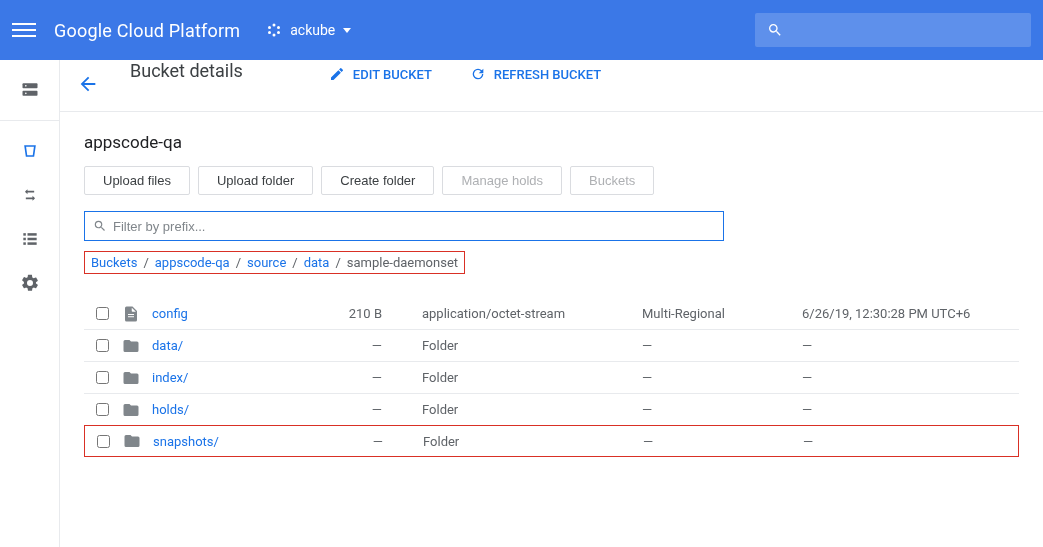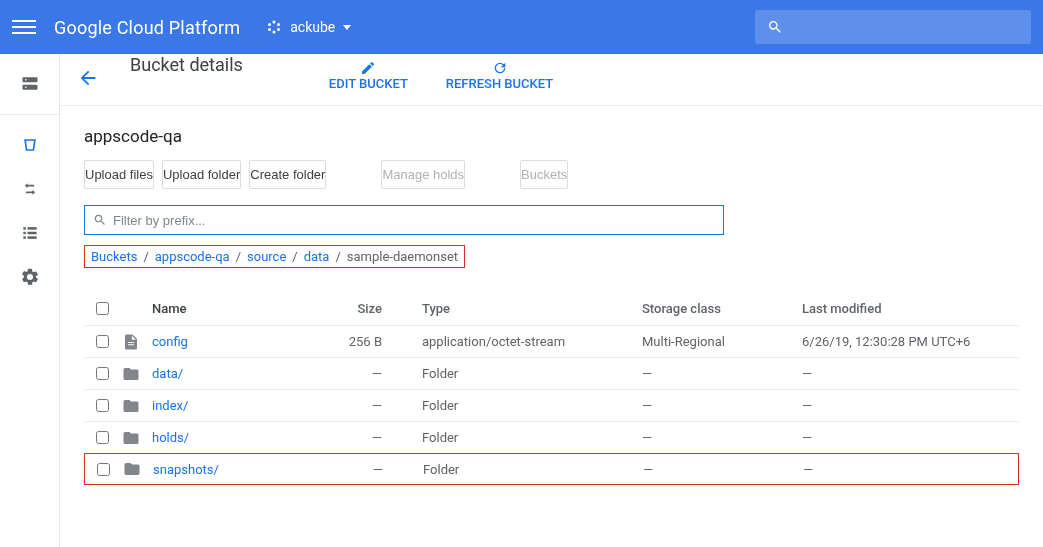--- a/index.html
+++ b/index.html
@@ -1,19 +1,19 @@
 <!DOCTYPE html>
 <html><head>
 <meta charset="utf-8">
 <style>
 * { margin: 0; padding: 0; box-sizing: border-box; }
 body { font-family: Roboto, "Helvetica Neue", Arial, sans-serif; font-size: 13px; color: #3c4043; background: #fff; overflow: hidden; }
 
 
-.topbar { height: 54px; background: #3b78e7; display: flex; align-items: center; padding: 0 12px; color: #fff; }
+.topbar { height: 60px; background: #3b78e7; display: flex; align-items: center; padding: 0 12px; color: #fff; }
 .hamburger { width: 24px; height: 24px; cursor: pointer; display: flex; flex-direction: column; justify-content: center; gap: 4px; margin-right: 18px; }
 .hamburger span { height: 2px; background: #fff; display: block; }
 .logo-text { font-size: 18px; font-weight: 400; letter-spacing: 0.2px; }
 .project-selector { display: flex; align-items: center; margin-left: 26px; gap: 8px; cursor: pointer; }
 .proj-dots { width: 16px; height: 16px; display: inline-block; }
 .proj-name { font-size: 14px; }
 .caret-down { width: 0; height: 0; border-left: 4px solid transparent; border-right: 4px solid transparent; border-top: 5px solid #fff; }
 .spacer { flex: 1; }
 .searchbar { background: rgba(255,255,255,0.18); height: 34px; width: 276px; display: flex; align-items: center; padding: 0 12px; border-radius: 2px; }
 
@@ -23,33 +23,33 @@
 .leftnav .nav-item { width: 48px; height: 40px; display: flex; align-items: center; justify-content: center; color: #5f6368; cursor: pointer; border-radius: 0 20px 20px 0; }
 .leftnav .nav-item.active { color: #1a73e8; }
 .leftnav .nav-divider { width: 100%; height: 1px; background: #e8eaed; margin: 6px 0; }
 
 .content { flex: 1; display: flex; flex-direction: column; overflow: auto; }
 
 
 .page-header { height: 52px; display: flex; align-items: flex-start; padding: 0 10px 0 4px; border-bottom: 1px solid #e8eaed; gap: 18px; }
 .back-arrow { width: 48px; height: 48px; display: flex; align-items: center; justify-content: center; color: #1a73e8; cursor: pointer; }
 .page-title { font-size: 18px; color: #3c4043; font-weight: 400; }
-.hdr-btn { display: flex; align-items: center; gap: 0; color: #1a73e8; font-size: 13px; font-weight: 500; cursor: pointer; padding: 6px 10px; flex-direction: column; }
+.hdr-btn { display: flex; align-items: center; gap: 8px; color: #1a73e8; font-size: 13px; font-weight: 500; cursor: pointer; padding: 6px 10px; }
 
 
 .inner { padding: 20px 24px; }
 .bucket-name { font-size: 17px; color: #202124; margin-bottom: 14px; }
 
 .tabs { display: flex; gap: 26px; border-bottom: 1px solid #e8eaed; margin-bottom: 22px; }
 .tab { padding: 0 0 10px 0; font-size: 13px; color: #5f6368; cursor: pointer; border-bottom: 2px solid transparent; }
 .tab.active { color: #1a73e8; border-bottom-color: #1a73e8; }
 
 .toolbar { display: flex; gap: 8px; margin-bottom: 16px; }
-.btn { border: 1px solid #dadce0; background: #fff; padding: 6px 0; font-size: 13px; color: #3c4043; cursor: pointer; border-radius: 2px; }
-.btn.disabled { color: #aeb0b3; cursor: default; margin-left: 47px; }
+.btn { border: 1px solid #dadce0; background: #fff; padding: 6px 18px; font-size: 13px; color: #3c4043; cursor: pointer; border-radius: 2px; }
+.btn.disabled { color: #aeb0b3; cursor: default; }
 
 .filter-input { width: 640px; height: 30px; border: 1px solid #1a73e8; display: flex; align-items: center; padding: 12px 8px; gap: 6px; margin-bottom: 10px; }
 .filter-input input { border: none; outline: none; flex: 1; font-size: 13px; color: #3c4043; }
 .filter-input input::placeholder { color: #80868b; }
 
 .breadcrumbs { display: inline-flex; align-items: center; gap: 6px; font-size: 13px; padding: 3px 6px; border: 1px solid #d93025; margin-bottom: 24px; }
 .crumb-link { color: #1a73e8; cursor: pointer; }
 .crumb-sep, .crumb-current { color: #5f6368; }
 
 .table { width: 100%; }
@@ -187,47 +187,34 @@
         <span class="crumb-link">appscode-qa</span>
         <span class="crumb-sep">/</span>
         <span class="crumb-link">source</span>
         <span class="crumb-sep">/</span>
         <span class="crumb-link">data</span>
         <span class="crumb-sep">/</span>
         <span class="crumb-current">sample-daemonset</span>
       </div>
 
       <div class="table">
-        <div class="thead">
-          <div class="trow">
-            <div class="col-chk">
-                <input type="checkbox" style="">
-              </div>
-            <div class="col-icon"></div>
-            <div class="col-name">Name</div>
-            <div class="col-size">Size</div>
-            <div class="col-type">Type</div>
-            <div class="col-storage">Storage class</div>
-            <div class="col-modified">Last modified</div>
-          </div>
-        </div>
         <div class="tbody" id="tbody">
             <div class="trow">
               <div class="col-chk">
                 <input type="checkbox" style="">
               </div>
               <div class="col-icon">
                 <svg width="18" height="18" viewBox="0 0 24 24" fill="#80868b">
                   <path d="M14 2H6a2 2 0 00-2 2v16a2 2 0 002 2h12a2 2 0 002-2V8l-6-6zm-1 6V3.5L18.5 9H14a1 1 0 01-1-1z"></path>
                   <rect x="8" y="12" width="8" height="1.3" fill="#fff"></rect>
                   <rect x="8" y="15" width="8" height="1.3" fill="#fff"></rect>
                 </svg>
               </div>
               <div class="col-name">config</div>
-              <div class="col-size">256 B</div>
+              <div class="col-size">210 B</div>
               <div class="col-type">application/octet-stream</div>
               <div class="col-storage">Multi-Regional</div>
               <div class="col-modified">6/26/19, 12:30:28 PM UTC+6</div>
             </div>
             <div class="trow">
               <div class="col-chk">
                 <input type="checkbox" style="">
               </div>
               <div class="col-icon">
                 <svg width="18" height="18" viewBox="0 0 24 24" fill="#80868b">

